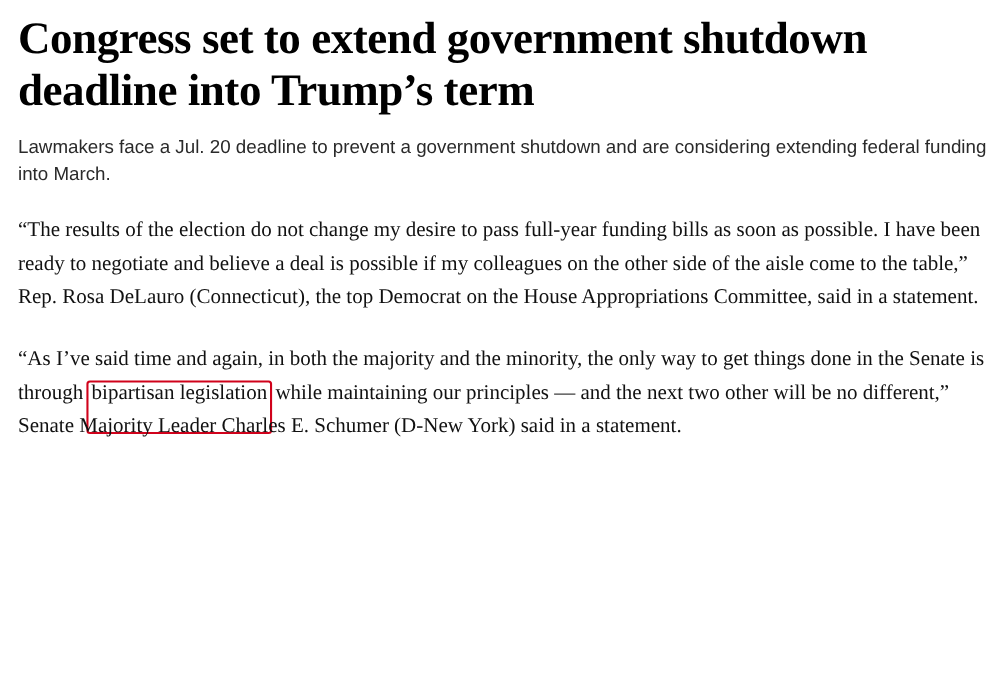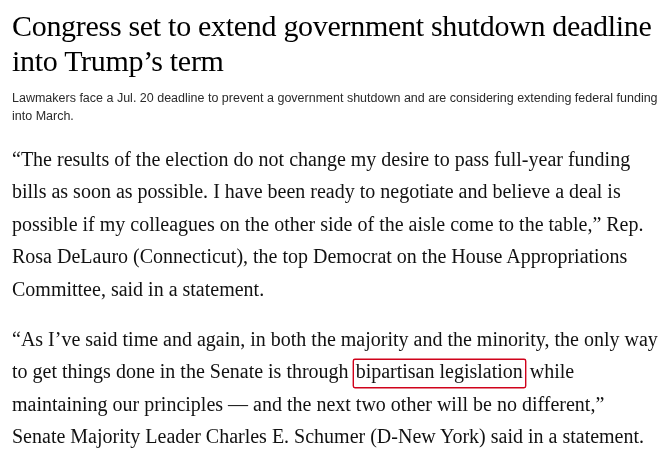--- a/index.html
+++ b/index.html
@@ -14,57 +14,57 @@
     color: #000000;
     overflow: hidden;
   }
   .page {
     padding: 8px 12px 0 12px;
     box-sizing: border-box;
     width: 670px;
   }
   .headline {
     font-family: "Liberation Serif", serif;
-    font-weight: normal;
+    font-weight: bold;
     font-size: 30px;
     line-height: 1.18;
     letter-spacing: -0.3px;
     margin: 0 0 10px 0;
     color: #000;
   }
   .standfirst {
     font-family: "Liberation Sans", sans-serif;
     font-size: 12.5px;
     line-height: 1.45;
     color: #2a2a2a;
     margin: 0 0 18px 0;
     max-width: 646px;
   }
   .body-para {
-    font-size: 20px;
+    font-size: 14px;
     line-height: 1.62;
     margin: 17px 0 18px 0;
     color: #111;
     max-width: 646px;
   }
   
   .u {
     position: relative;
     display: inline;
     background-image: linear-gradient(to right, #d0021b, #d0021b);
     background-repeat: no-repeat;
     background-position: 0 1.22em;
     background-size: 100% 1.6px;
     padding-bottom: 1px;
   }
   
   .boxed {
     display: inline;
     box-shadow: 0 0 0 1.4px #d0021b;
-    padding: 0 2px 5px 2px;
+    padding: 0 2px 18px 2px;
     border-radius: 1px;
   }
 </style>
 </head>
 <body>
 
 <div class="page">
 
   <h1 class="headline">Congress set to extend government shutdown deadline into Trump’s term</h1>
 

